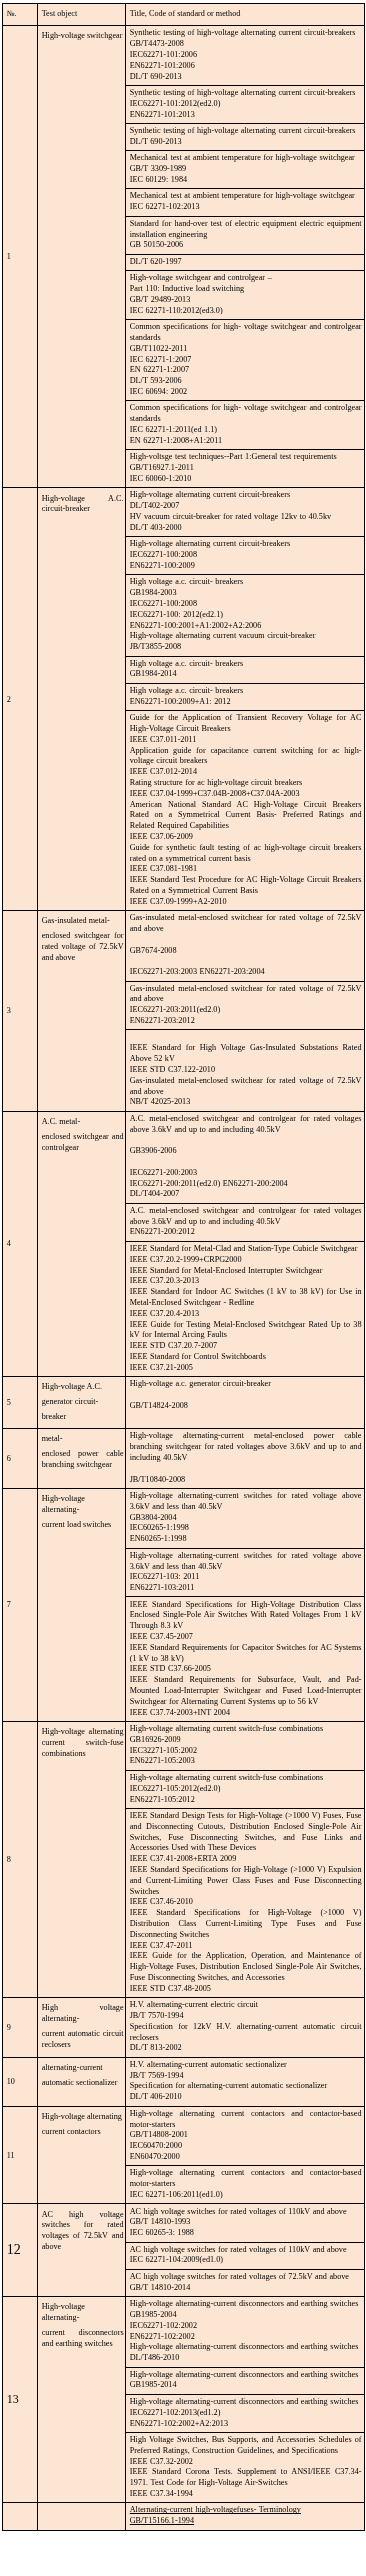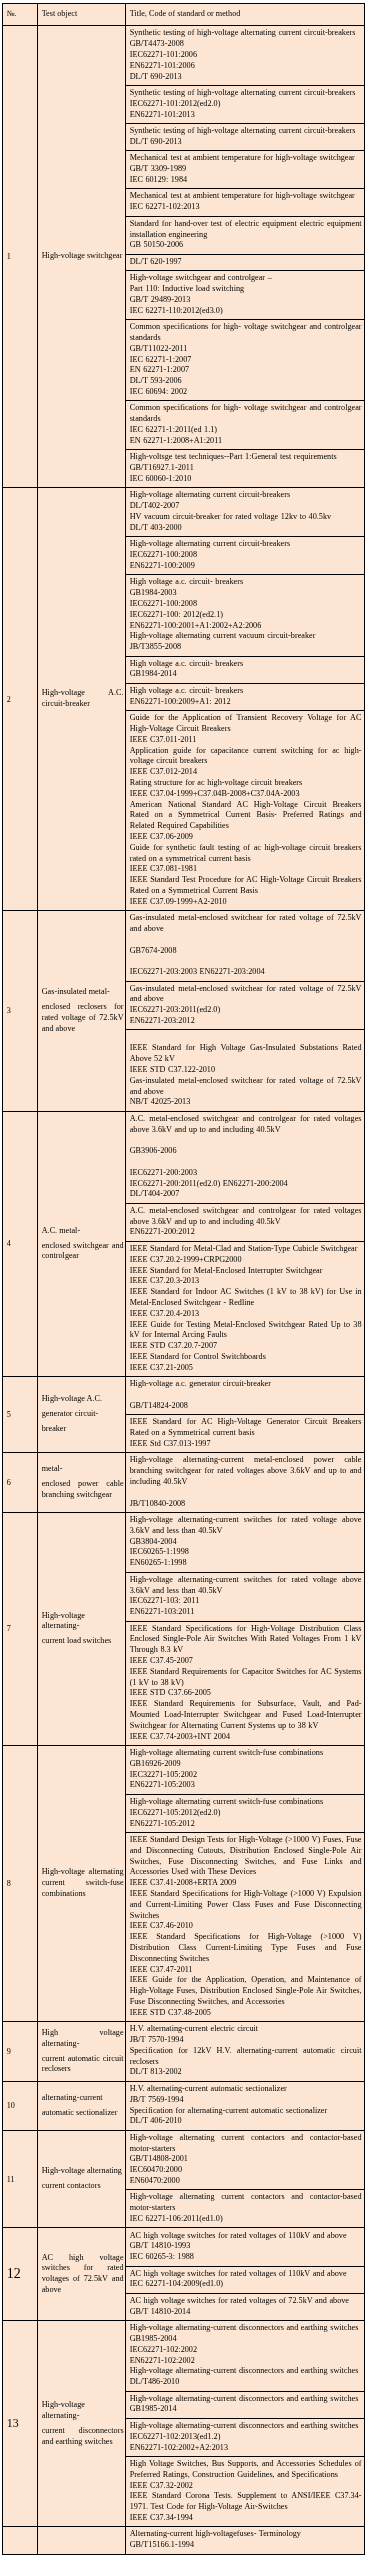--- a/index.html
+++ b/index.html
@@ -5,23 +5,23 @@
   html,body{margin:0;padding:0;background:#ffffff;}
   body{font-family:"Liberation Serif","DejaVu Serif",serif;color:#000;}
   .page{width:367px;background:#ffffff;padding:2.6px 0 3.1px 2.1px;box-sizing:border-box;}
   .doc-table{width:363px;border:1.5px solid #000;background:#fce6d3;box-sizing:border-box;}
   .hdr-row{display:flex;border-bottom:1.5px solid #000;}
   .hdr-cell{font-size:8.2px;line-height:10.3px;padding:5.7px 2.1px 5.7px 3.6px;box-sizing:border-box;}
   .col-num{width:35px;flex:0 0 35px;border-right:1.5px solid #000;box-sizing:border-box;}
   .col-obj{width:88px;flex:0 0 88px;border-right:1.5px solid #000;box-sizing:border-box;}
   .col-title{flex:1 1 auto;min-width:0;}
   .t-row{display:flex;border-bottom:1.5px solid #000;}
-  .t-row:last-child{border-bottom:none;}
+  .t-row:last-child{border-bottom:none;text-decoration:underline;}
   .num-cell{display:flex;align-items:center;padding:2.1px 1px 2.1px 3.6px;font-size:8.2px;}
-  .obj-cell{display:flex;flex-direction:column;justify-content:center;padding:3.1px 1.5px 3.1px 3.6px;}
+  .obj-cell{display:flex;flex-direction:column;justify-content:flex-start;padding:3.1px 1.5px 3.1px 3.6px;}
   .obj-line{font-size:8.2px;line-height:10.8px;text-align:justify;text-align-last:left;margin:2.1px 0;}
   .titles-cell{display:flex;flex-direction:column;}
   .sub-cell{border-bottom:1px solid #000;padding:2.1px 2.6px 2.6px 3.6px;flex:1 0 auto;display:flex;flex-direction:column;justify-content:flex-start;}
   .sub-cell:last-child{border-bottom:none;}
   .t-line{font-size:8.2px;line-height:10.8px;text-align:justify;text-align-last:left;word-spacing:0.5px;}
   .t-line.blank{height:10.8px;}
 </style>
 </head>
 <body>
 
@@ -150,21 +150,21 @@
               <div class="t-line">IEEE C37.09-1999+A2-2010</div>
             </div>
           </div>
         </div>
         <div class="t-row">
           <div class="num-cell col-num">
             <div style="font-size: 8.2px;">3</div>
           </div>
           <div class="obj-cell col-obj">
             <div class="obj-line">Gas-insulated metal-</div>
-            <div class="obj-line">enclosed reclosers for rated voltage of 72.5kV and above</div>
+            <div class="obj-line">enclosed switchgear for rated voltage of 72.5kV and above</div>
           </div>
           <div class="titles-cell col-title">
             <div class="sub-cell">
               <div class="t-line">Gas-insulated metal-enclosed switchear for rated voltage of 72.5kV and above</div>
               <div class="t-line blank"></div>
               <div class="t-line">GB7674-2008</div>
               <div class="t-line blank"></div>
               <div class="t-line">IEC62271-203:2003 EN62271-203:2004</div>
             </div>
             <div class="sub-cell">
@@ -225,24 +225,20 @@
             <div class="obj-line">High-voltage A.C.</div>
             <div class="obj-line">generator circuit-</div>
             <div class="obj-line">breaker</div>
           </div>
           <div class="titles-cell col-title">
             <div class="sub-cell">
               <div class="t-line">High-voltage a.c. generator circuit-breaker</div>
               <div class="t-line blank"></div>
               <div class="t-line">GB/T14824-2008</div>
             </div>
-            <div class="sub-cell">
-              <div class="t-line">IEEE Standard for AC High-Voltage Generator Circuit Breakers Rated on a Symmetrical current basis</div>
-              <div class="t-line">IEEE Std  C37.013-1997</div>
-            </div>
           </div>
         </div>
         <div class="t-row">
           <div class="num-cell col-num">
             <div style="font-size: 8.2px;">6</div>
           </div>
           <div class="obj-cell col-obj">
             <div class="obj-line">metal-</div>
             <div class="obj-line">enclosed power cable branching switchgear</div>
           </div>
@@ -272,21 +268,21 @@
             <div class="sub-cell">
               <div class="t-line">High-voltage alternating-current switches for rated voltage above 3.6kV and less than 40.5kV</div>
               <div class="t-line">IEC62271-103: 2011</div>
               <div class="t-line">EN62271-103:2011</div>
             </div>
             <div class="sub-cell">
               <div class="t-line">IEEE Standard Specifications for High-Voltage Distribution Class Enclosed Single-Pole Air Switches With Rated Voltages From 1 kV Through 8.3 kV</div>
               <div class="t-line">IEEE C37.45-2007</div>
               <div class="t-line">IEEE Standard Requirements for Capacitor Switches for AC Systems (1 kV to 38 kV)</div>
               <div class="t-line">IEEE STD C37.66-2005</div>
-              <div class="t-line">IEEE Standard Requirements for Subsurface, Vault, and Pad-Mounted Load-Interrupter Switchgear and Fused Load-Interrupter Switchgear for Alternating Current Systems up to 38 kV</div>
+              <div class="t-line">IEEE Standard Requirements for Subsurface, Vault, and Pad-Mounted Load-Interrupter Switchgear and Fused Load-Interrupter Switchgear for Alternating Current Systems up to 56 kV</div>
               <div class="t-line">IEEE C37.74-2003+INT 2004</div>
             </div>
           </div>
         </div>
         <div class="t-row">
           <div class="num-cell col-num">
             <div style="font-size: 8.2px;">8</div>
           </div>
           <div class="obj-cell col-obj">
             <div class="obj-line">High-voltage alternating current switch-fuse combinations</div>

